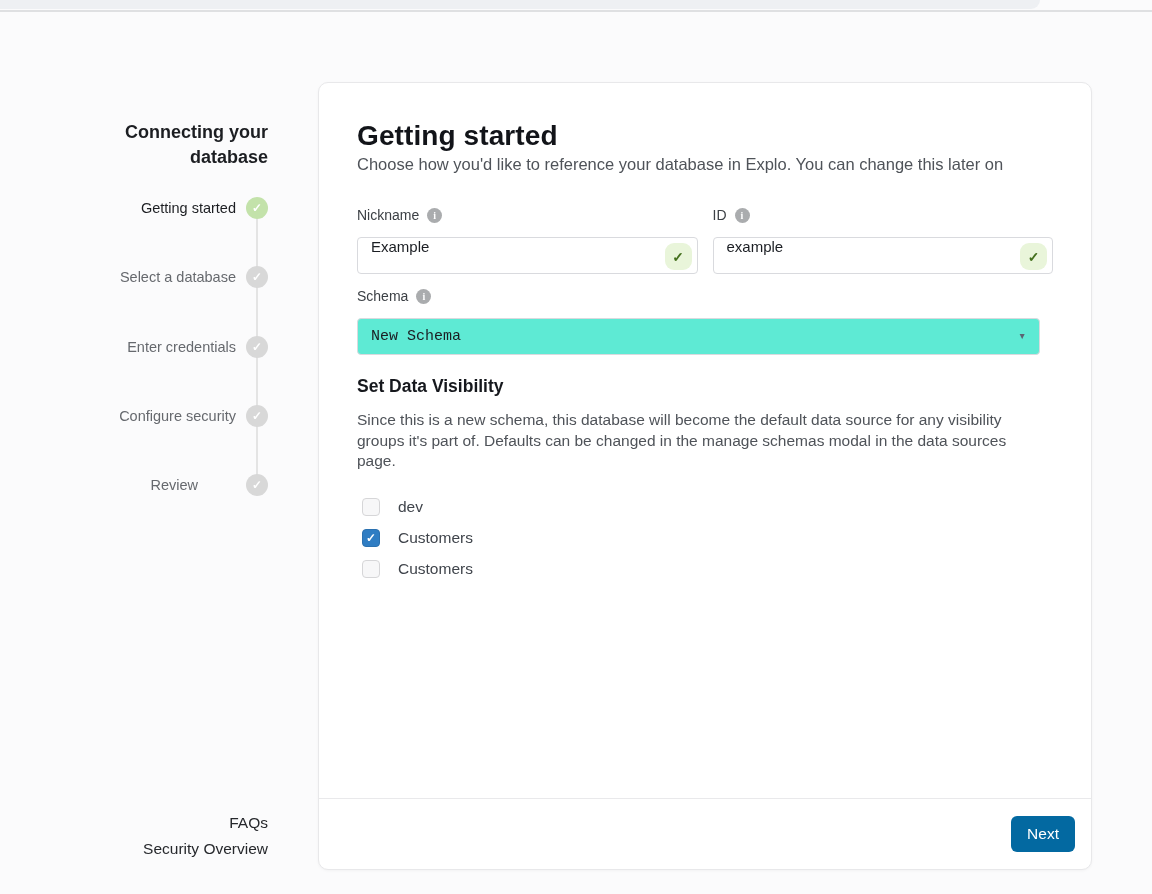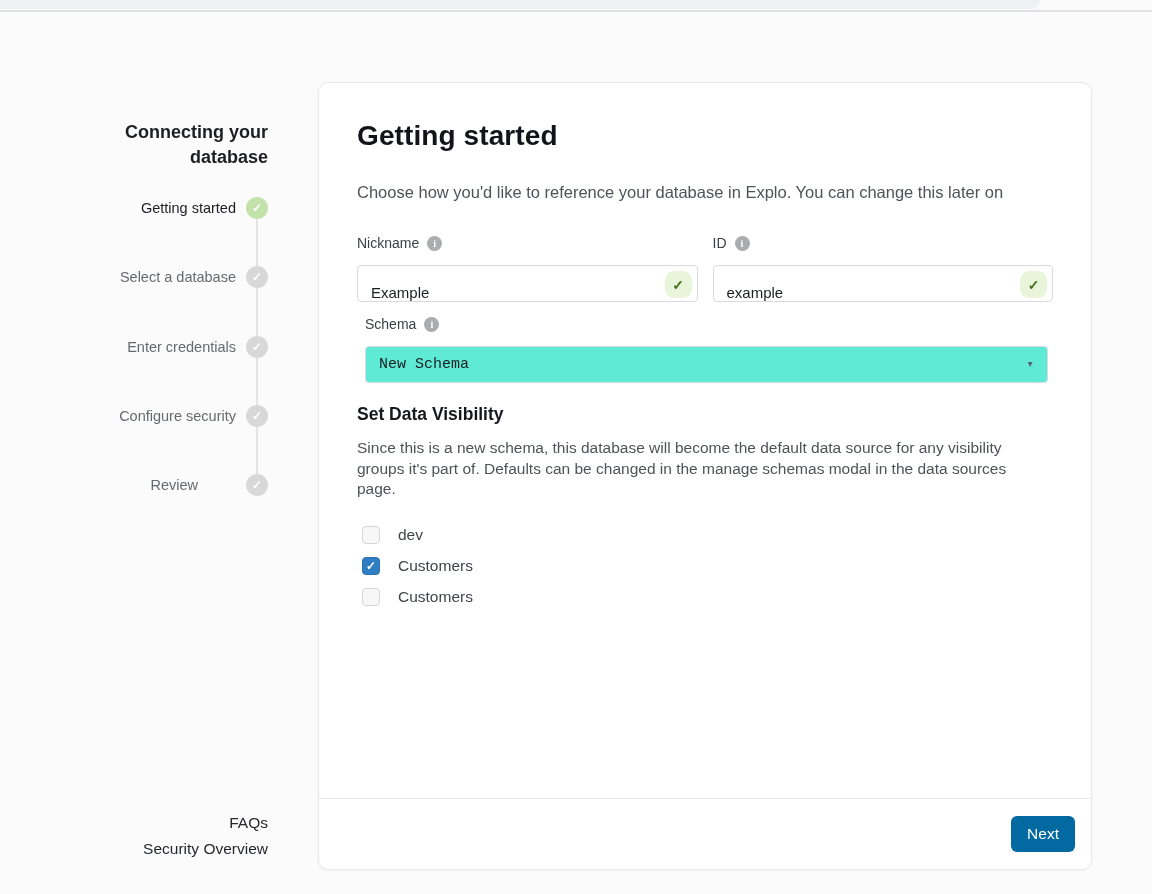--- a/index.html
+++ b/index.html
@@ -89,21 +89,21 @@
     position: absolute; left: 0; top: 0; right: 0; bottom: 71px;
     padding: 36px 38px 0 38px;
     overflow: hidden;
   }
   .card-title {
     font-size: 28px; font-weight: 700;
     line-height: 34px; color: #121419;
     letter-spacing: 0.1px;
   }
   .card-subtitle {
-    margin-top: 28px;
+    margin-top: 0;
     font-size: 16.5px; color: #4f5359; line-height: 22px;
   }
 
   .form-grid {
     margin-top: 32px;
     display: flex; gap: 15px;
   }
   .field { width: 341px; }
   .field-label-row {
     display: flex; align-items: center; gap: 8px;
@@ -115,33 +115,33 @@
     background: #aaacae; color: #ffffff;
     font-size: 10px; font-weight: 700; font-family: "Liberation Serif", serif;
     display: inline-flex; align-items: center; justify-content: center;
     cursor: default;
   }
   .text-input {
     position: relative;
     height: 37px;
     border: 1px solid #d9dade; border-radius: 4px;
     background: #ffffff;
-    display: flex; align-items: flex-end;
+    display: flex; align-items: flex-start;
     padding: 0 40px 0 13px;
   }
   .text-input .value { font-size: 15px; color: #1b1e23; }
   .valid-badge {
     position: absolute; right: 5px; top: 5px;
     width: 27px; height: 27px; border-radius: 9px;
     background: #e9f5da;
     display: flex; align-items: center; justify-content: center;
     color: #44701d; font-size: 14px; font-weight: 700;
   }
 
-  .schema-block { margin-top: 14px; margin-left: 8px; }
+  .schema-block { margin-top: 14px; }
   .select-input {
     position: relative;
     width: 683px; height: 37px;
     border: 1px solid #d9dade; border-radius: 4px;
     background: #5eead4;
     display: flex; align-items: center;
     padding: 0 34px 0 13px;
     cursor: pointer;
     font-family: Liberation Mono, monospace;
   }

